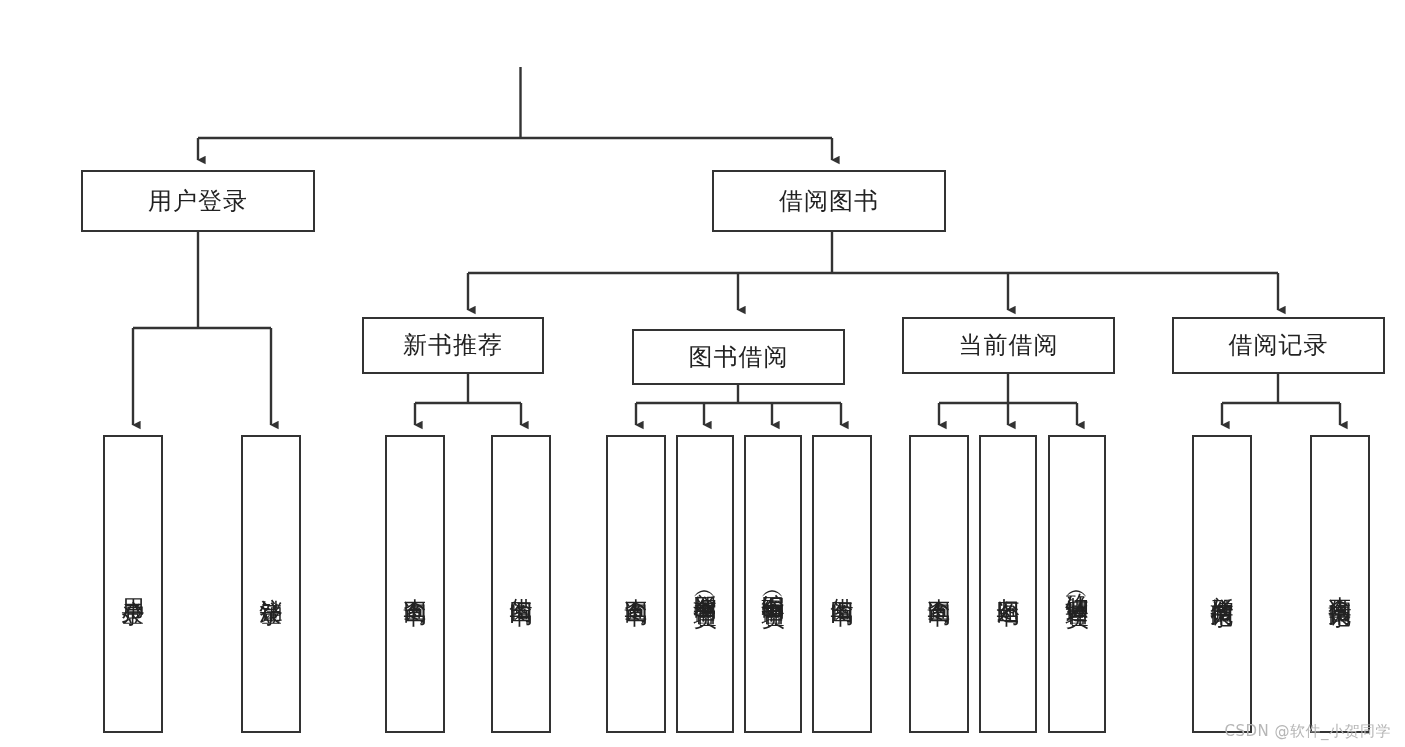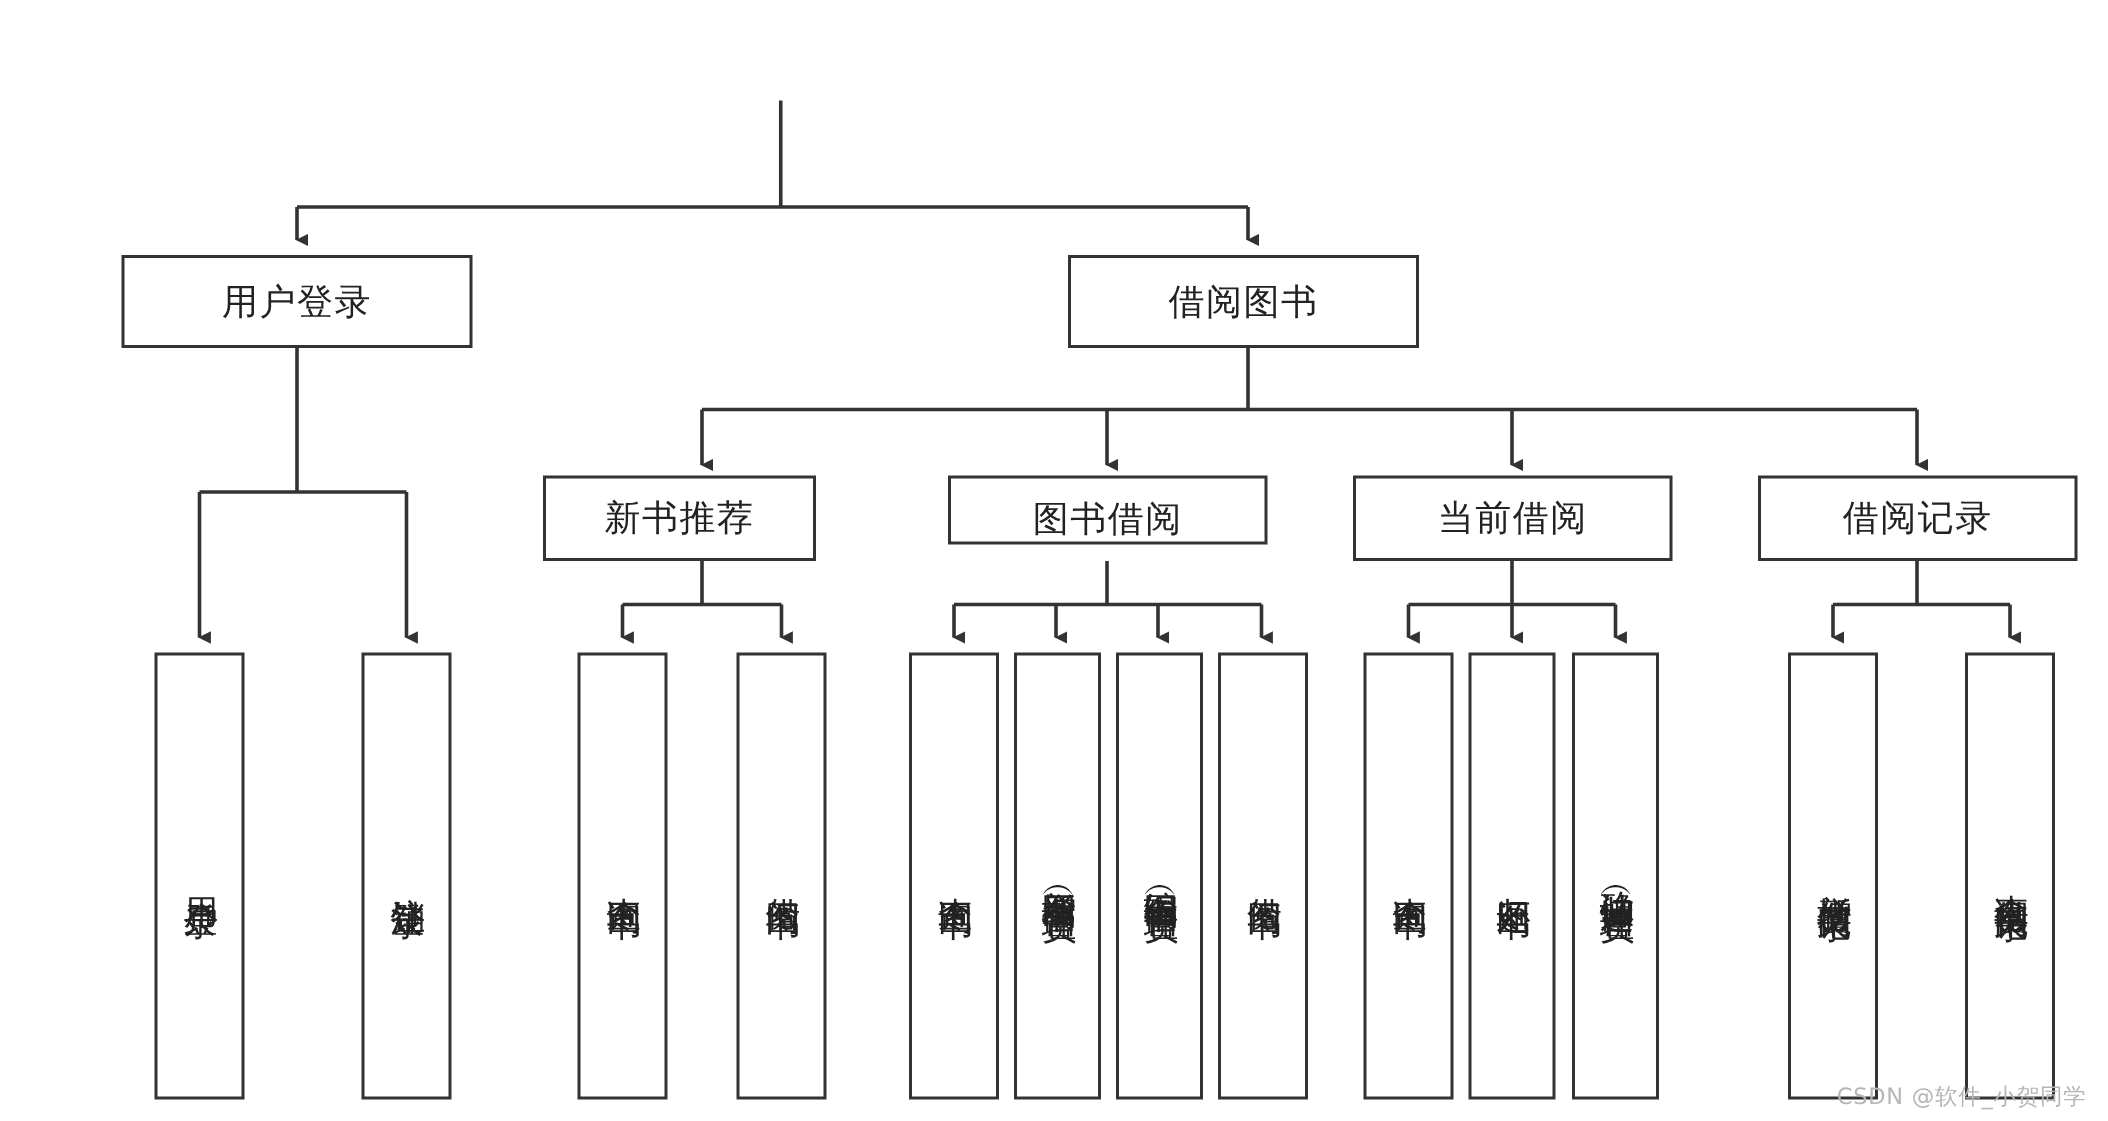--- a/index.html
+++ b/index.html
@@ -130,21 +130,21 @@
   <div class="node horiz" style="left:81px; top:170px; width:234px; height:62px;">
     <span class="node-label">用户登录</span>
   </div>
   <div class="node horiz" style="left:712px; top:170px; width:234px; height:62px;">
     <span class="node-label">借阅图书</span>
   </div>
 
   <div class="node horiz" style="left:362px; top:317px; width:182px; height:57px;">
     <span class="node-label">新书推荐</span>
   </div>
-  <div class="node horiz" style="left:632px; top:317px; width:213px; height:46px;align-items:flex-end;">
+  <div class="node horiz" style="left:632px; top:329px; width:213px; height:56px;">
     <span class="node-label">图书借阅</span>
   </div>
   <div class="node horiz" style="left:902px; top:317px; width:213px; height:57px;">
     <span class="node-label">当前借阅</span>
   </div>
   <div class="node horiz" style="left:1172px; top:317px; width:213px; height:57px;">
     <span class="node-label">借阅记录</span>
   </div>
 
   <div class="node vert" style="left:103px; top:435px; width:60px; height:298px;">

